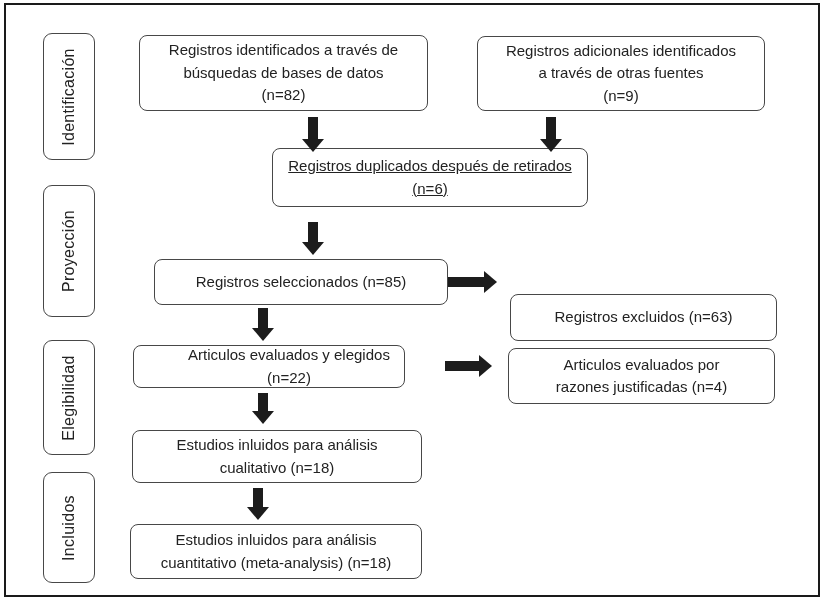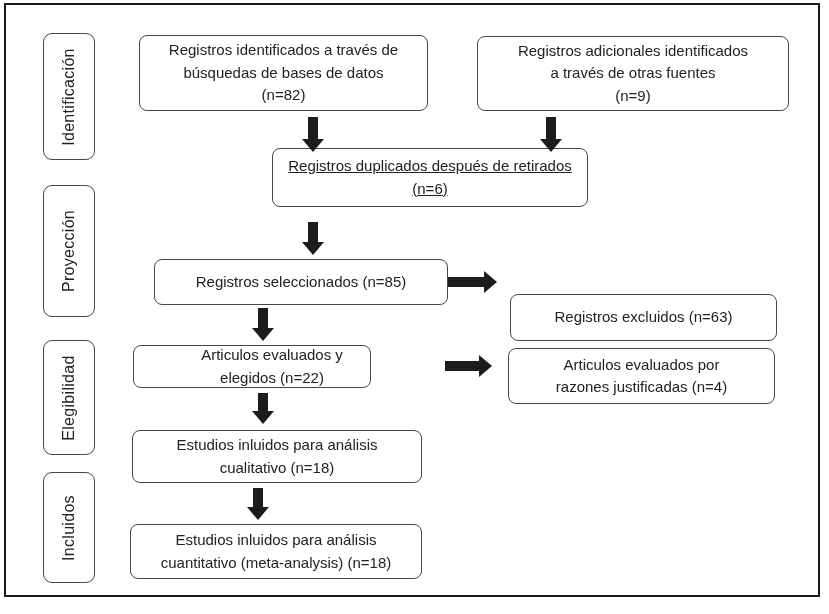--- a/index.html
+++ b/index.html
@@ -52,25 +52,25 @@
     font-size: 16px;
     letter-spacing: 0.3px;
   }
   
   .stage-1 { top: 33px;  height: 127px; }
   .stage-2 { top: 185px; height: 132px; }
   .stage-3 { top: 340px; height: 115px; }
   .stage-4 { top: 472px; height: 111px; }
   
   .n-identified-db    { left: 139px; top: 35px;  width: 289px; height: 76px; }
-  .n-identified-other { left: 477px; top: 36px;  width: 312px; height: 75px; }
+  .n-identified-other { left: 477px; top: 36px;  width: 288px; height: 75px; }
   .n-dup              { left: 272px; top: 148px; width: 316px; height: 59px; text-decoration: underline; }
   .n-sel              { left: 134px; top: 259px; width: 294px; height: 46px; margin-left: 20px; }
   .n-excl             { left: 510px; top: 258px; width: 267px; height: 47px; margin-top: 36px; }
-  .n-eval             { left: 133px; top: 345px; width: 238px; height: 43px; padding-left: 46px; }
+  .n-eval             { left: 133px; top: 345px; width: 272px; height: 43px; padding-left: 46px; }
   .n-eval-por         { left: 508px; top: 348px; width: 267px; height: 56px; }
   .n-cual             { left: 132px; top: 430px; width: 290px; height: 53px; }
   .n-cuant            { left: 130px; top: 524px; width: 292px; height: 55px; }
   
   .varrow {
     position: absolute;
     width: 10px;
     background: #1c1c1c;
   }
   .varrow::after {

